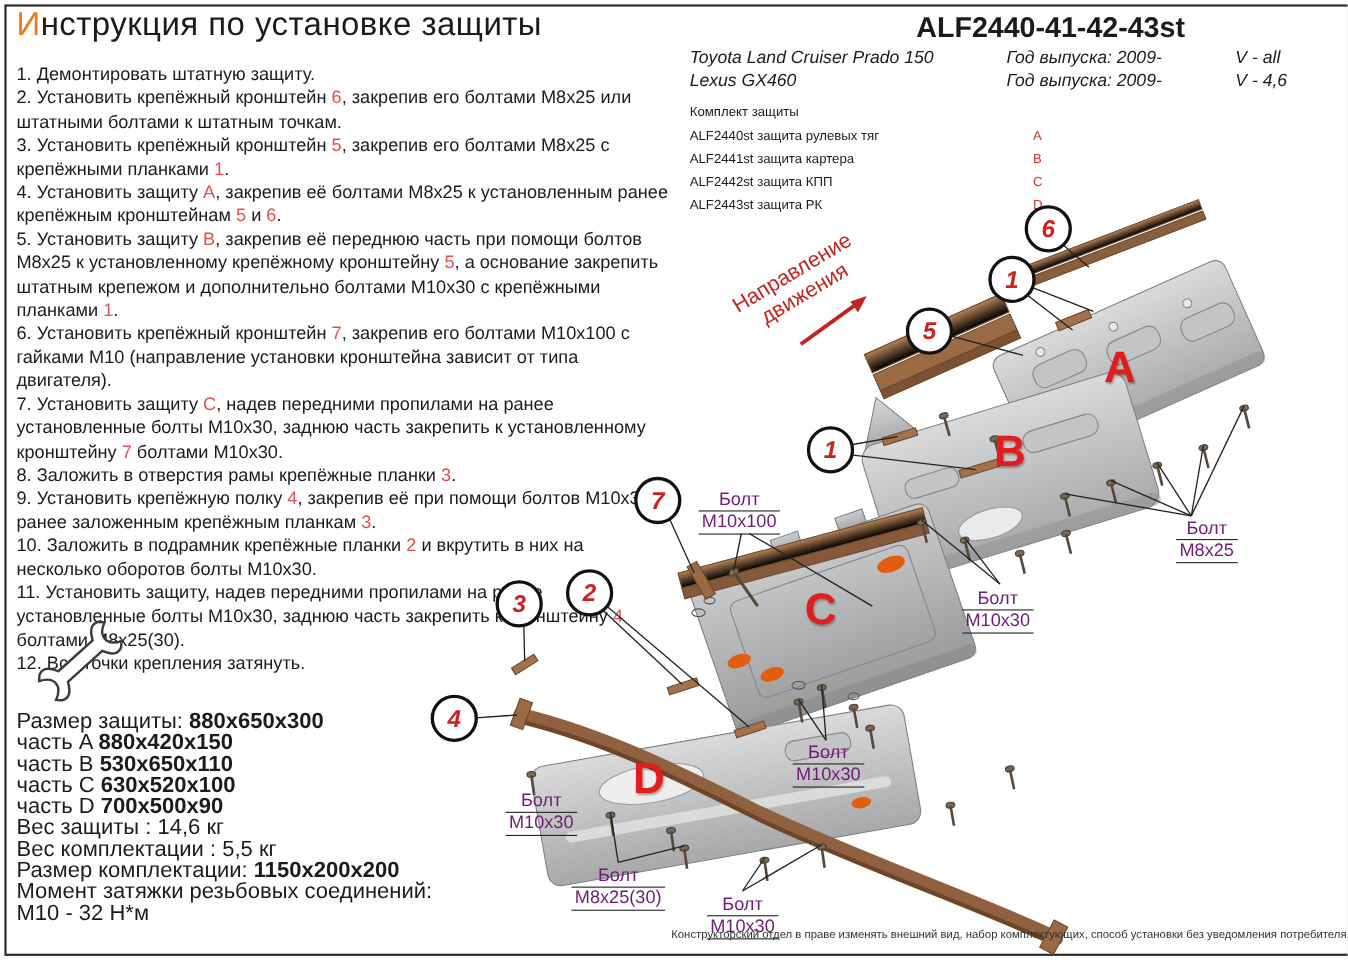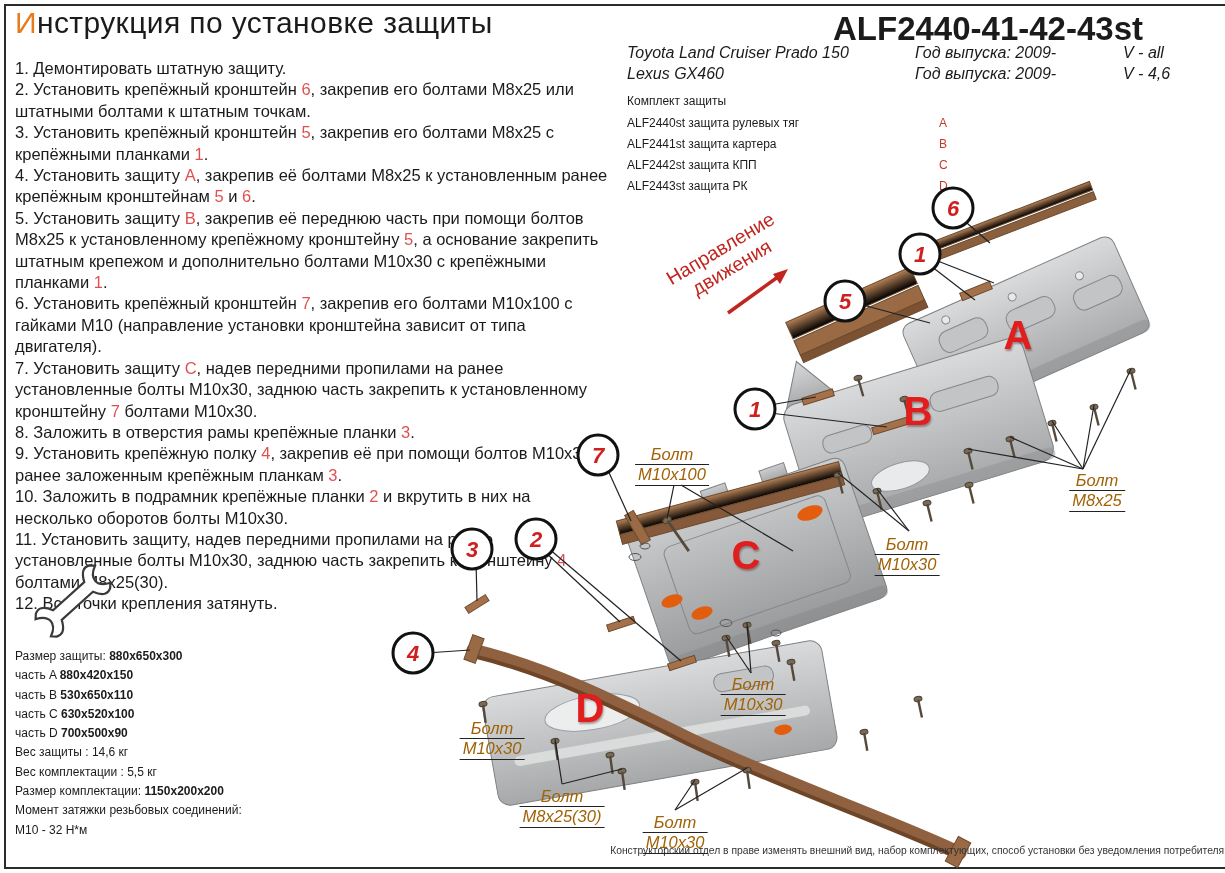--- a/index.html
+++ b/index.html
@@ -1,43 +1,43 @@
 <!DOCTYPE html>
 <html><head>
 <meta charset="utf-8">
 <style>
   html,body{margin:0;padding:0;background:#e9e9e9;}
   .page{position:relative;width:1225px;height:873px;margin:0 auto;background:#fff;
         font-family:"Liberation Sans",sans-serif;color:#1b1b1b;overflow:hidden;padding-left:16px;}
   .frame{position:absolute;inset:4px;border:2px solid #2b2b2b;pointer-events:none;}
   .title{position:absolute;left:15px;top:6px;margin:0;font-size:30px;font-weight:400;letter-spacing:.4px;color:#1b1b1b;}
   .t-first{color:#e87b1e;}
-  .part-number{position:absolute;left:833px;top:10px;font-size:33px;font-weight:700;white-space:nowrap;}
+  .part-number{position:absolute;left:833px;top:10px;font-size:26px;font-weight:700;white-space:nowrap;}
   .vehicles{position:absolute;left:627px;top:44px;width:580px;font-size:16px;}
   .veh-row{display:flex;height:21px;font-style:italic;}
   .veh-model{width:288px;}
   .veh-year{width:208px;}
   .veh-engine{flex:1;}
   .kit{position:absolute;left:627px;top:94px;font-size:12px;}
   .kit-header{height:22px;}
   .kit-row{display:flex;height:21px;}
   .kit-name{width:312px;}
   .kit-letter{color:#c3392f;}
   .instructions{position:absolute;left:15px;top:58px;width:594px;font-size:16.5px;line-height:21.4px;}
   .instructions p{margin:0;}
   .r{color:#e05050;}
-  .specs{position:absolute;left:15px;top:647px;font-size:12px;line-height:19.3px;}
+  .specs{position:absolute;left:15px;top:647px;font-size:20px;line-height:19.3px;}
   .b{font-weight:700;}
   .wrench{position:absolute;left:25px;top:553px;}
   .diagram{position:absolute;left:378px;top:163px;width:843px;height:706px;}
   .diagram>svg{position:absolute;left:0;top:0;}
   .callout{position:absolute;width:37px;height:37px;border:3px solid #111;border-radius:50%;background:#fff;
            transform:translate(-50%,-50%);display:flex;align-items:center;justify-content:center;
            font-style:italic;font-weight:700;font-size:22px;color:#cf2020;z-index:3;}
-  .bolt-label{position:absolute;transform:translateX(-50%);font-style:italic;font-size:16.5px;color:#a16207;
+  .bolt-label{position:absolute;transform:translateX(-50%);font-size:16.5px;color:#701a75;
               text-align:center;line-height:1.12;z-index:3;white-space:nowrap;}
   .bolt-label .bl-line{display:block;border-bottom:1.5px solid #222;padding:0 3px 1px 3px;}
   .part-letter{position:absolute;transform:translate(-50%,-50%);font-weight:700;font-size:40px;color:#e21d1d;
                text-shadow:1px 2px 2px rgba(70,20,10,.4);z-index:2;}
   .direction{position:absolute;transform:translate(-50%,-50%) rotate(-31deg);color:#c2251f;font-size:19.5px;
              text-align:center;line-height:1.15;white-space:nowrap;z-index:2;}
   .footer{position:absolute;right:14px;top:845px;font-size:10.3px;color:#333;}
 </style>
 </head>
 <body>

